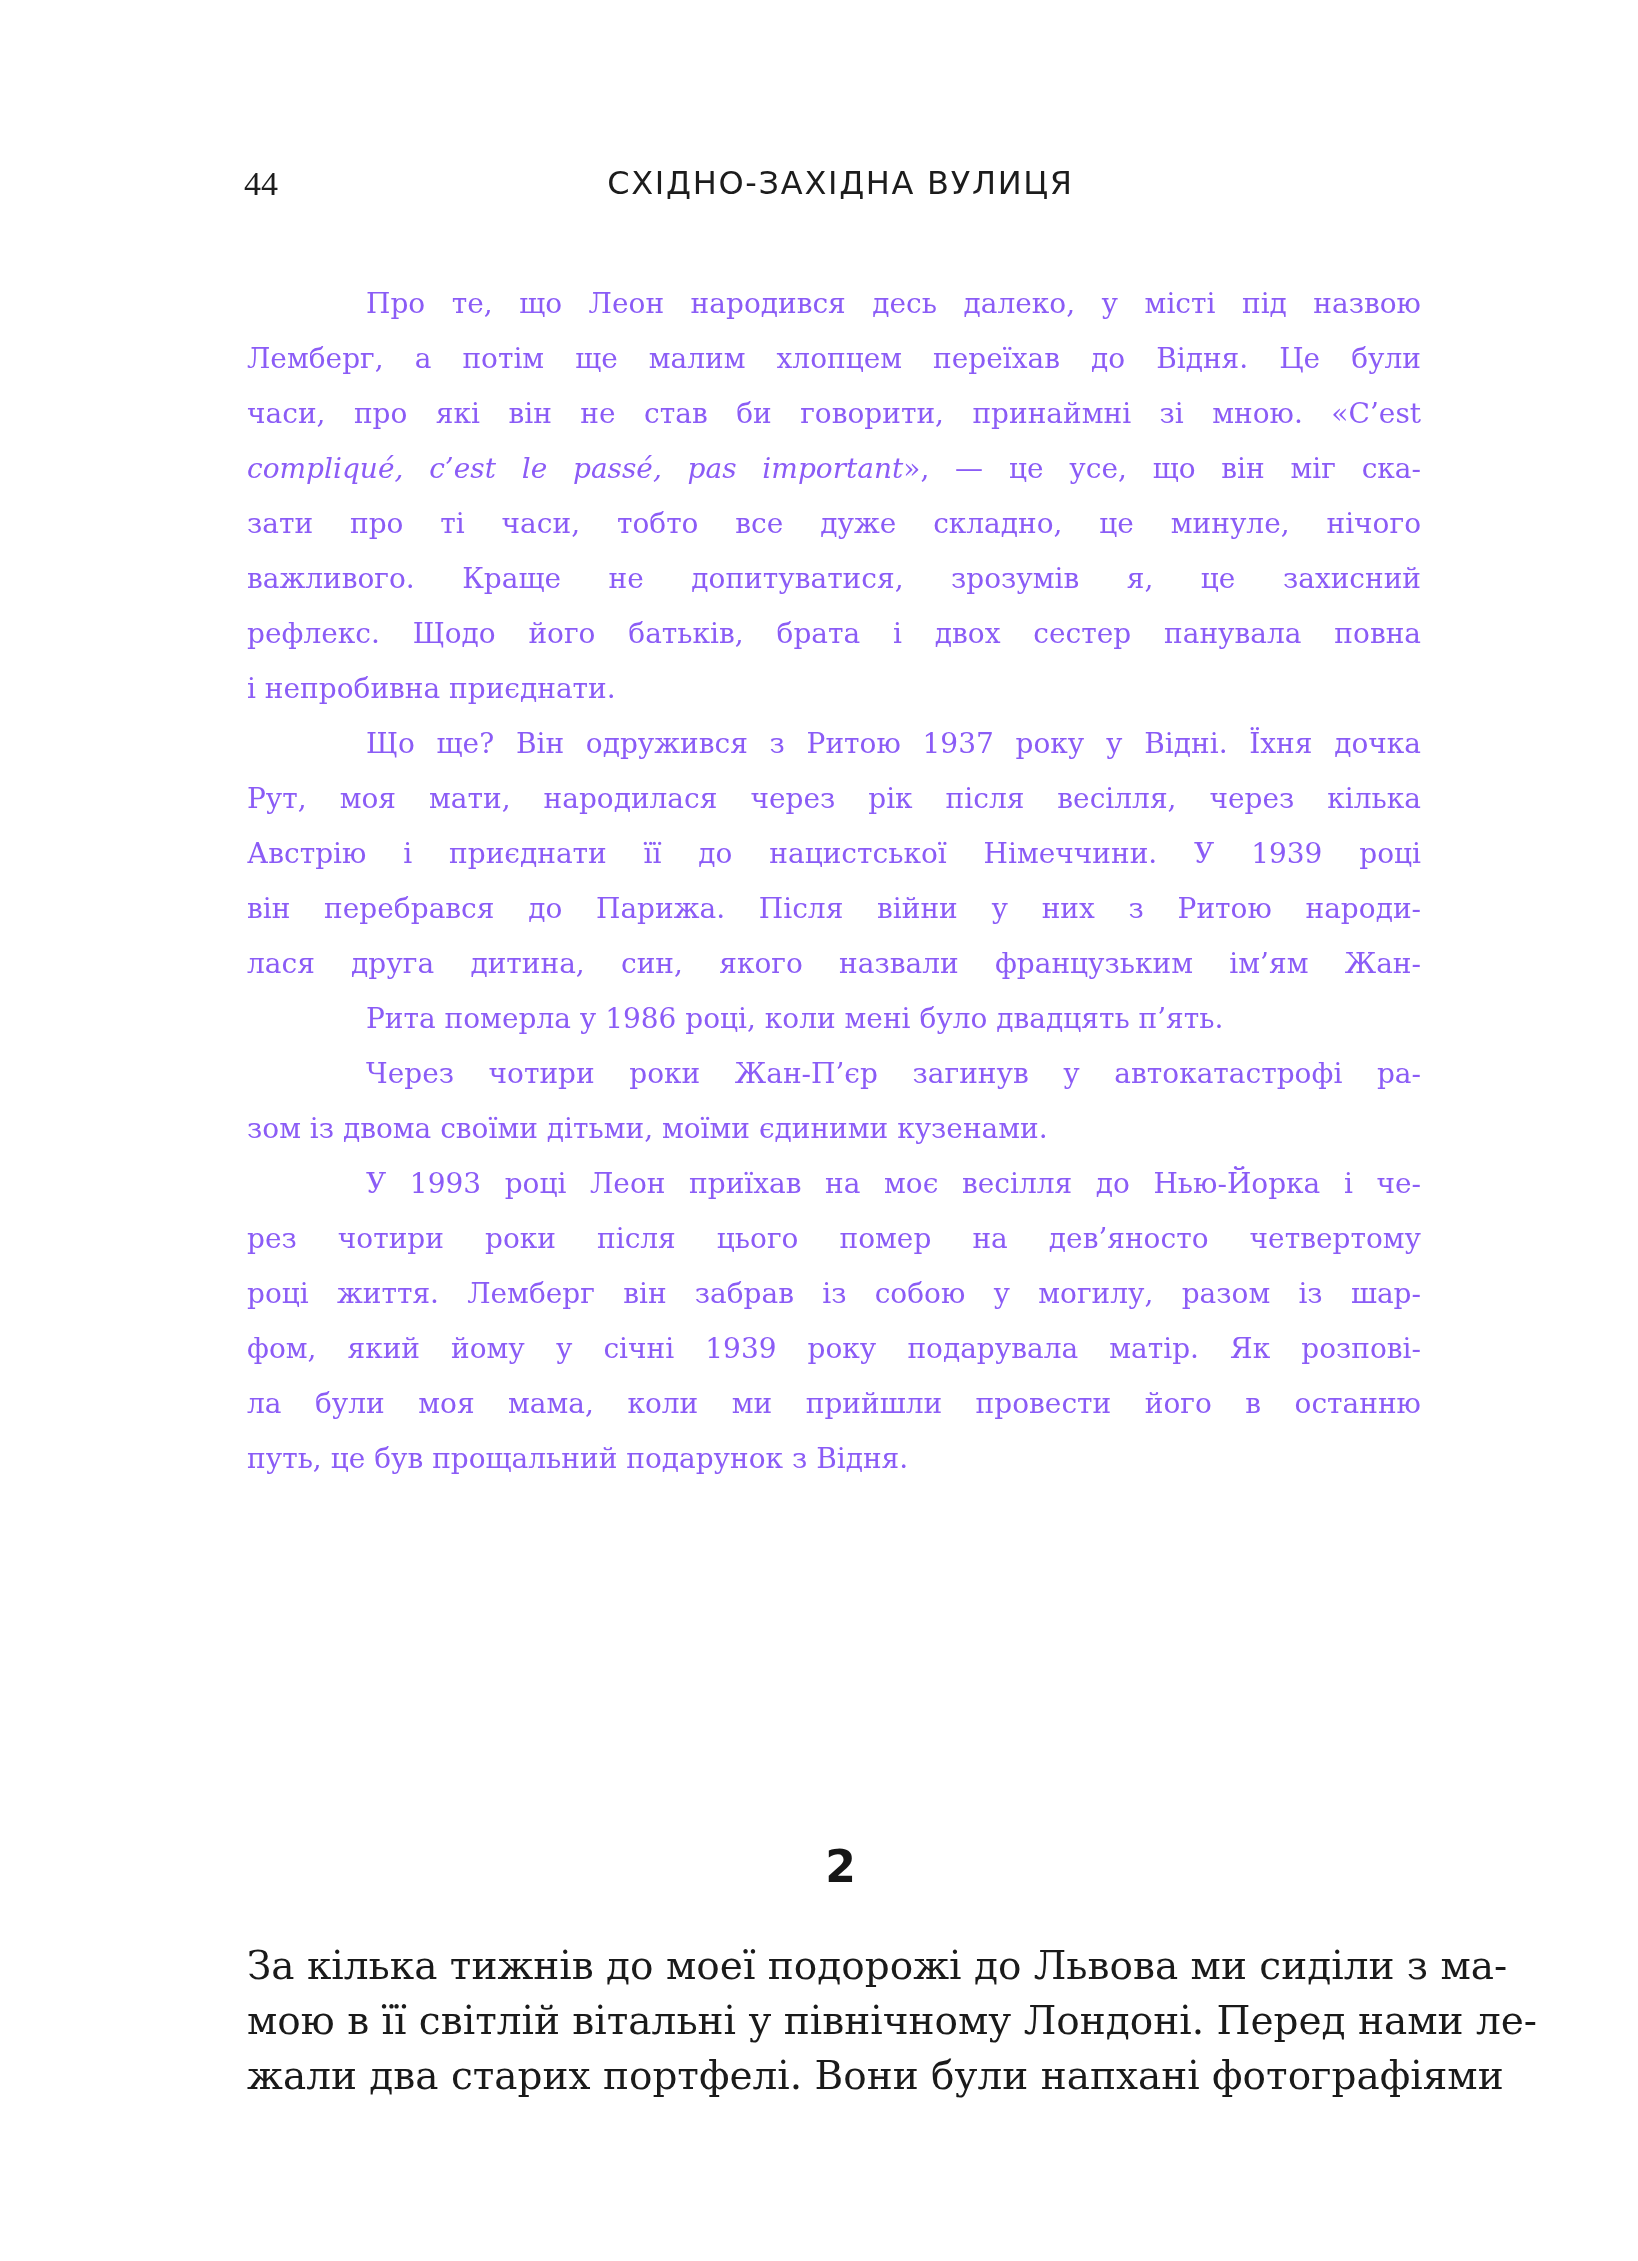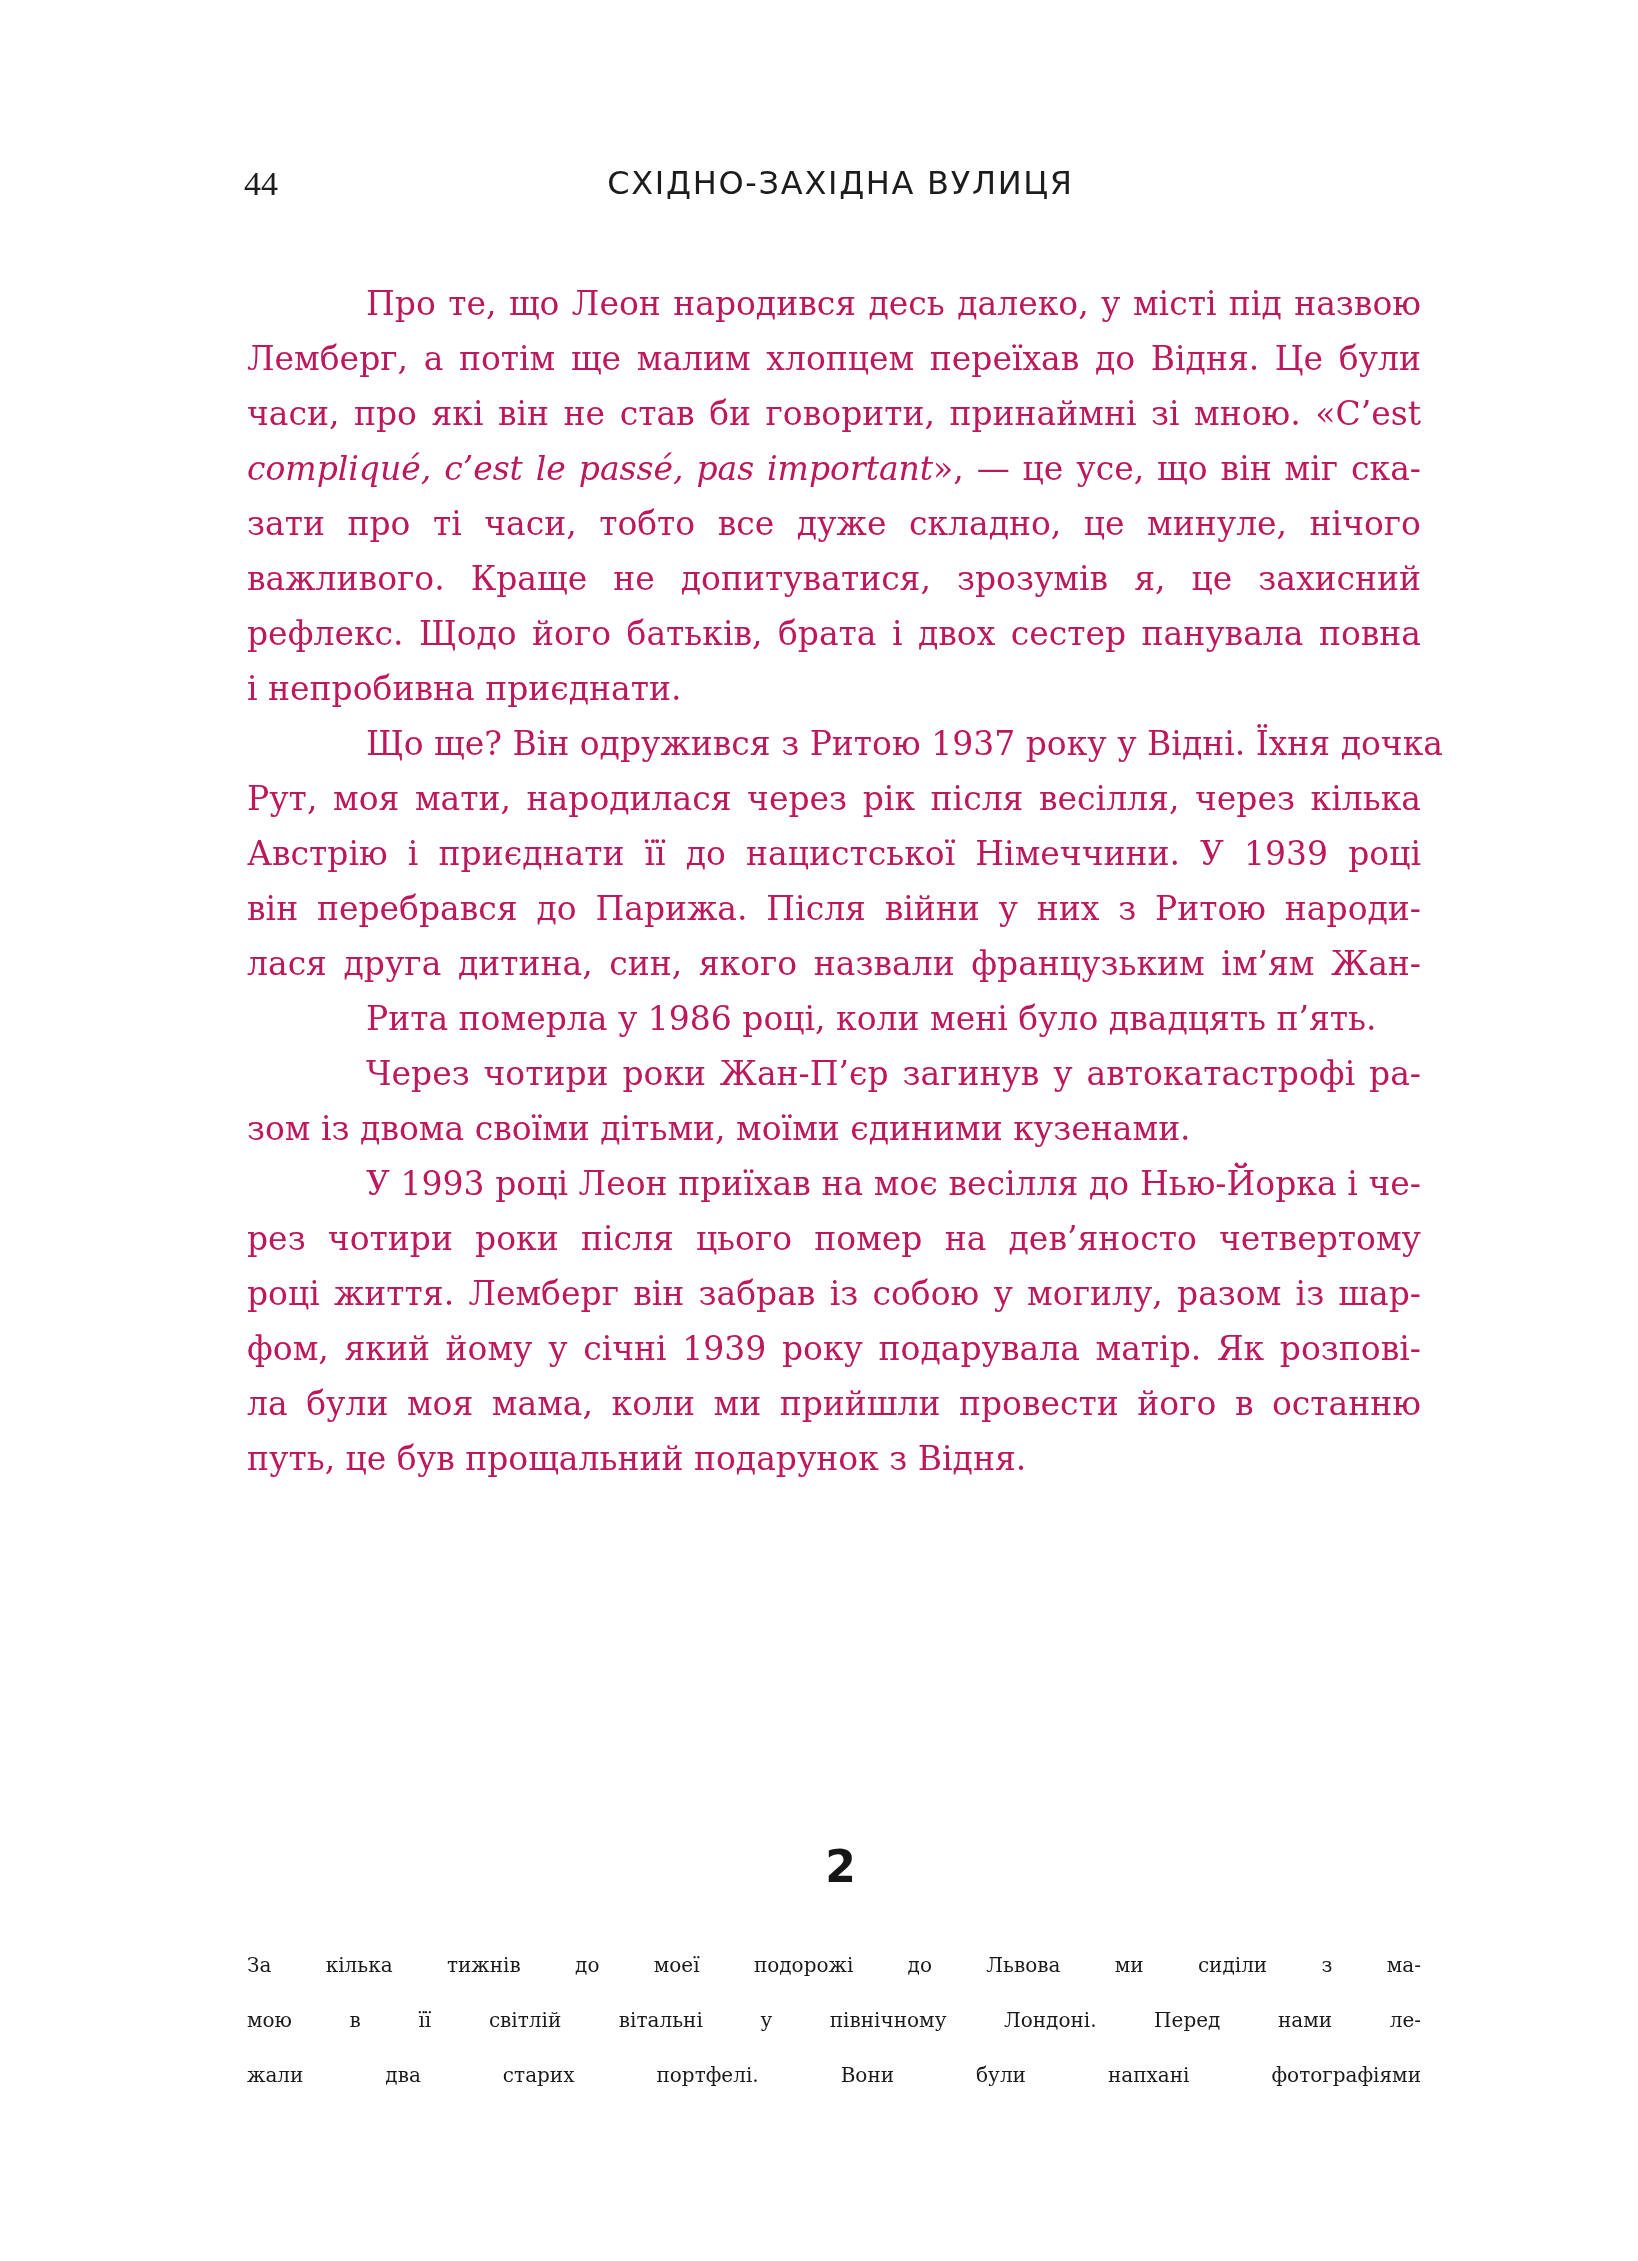--- a/index.html
+++ b/index.html
@@ -10,35 +10,35 @@
     font-family: "Liberation Serif", serif; font-size: 34px; line-height: 41px;
     color: #1c1c1c;
   }
   .running-title {
     position: absolute; left: 0; width: 1681px; top: 119px; text-align: center;
     font-family: "DejaVu Sans", sans-serif; font-size: 32px; line-height: 41px;
     letter-spacing: 1.7px; color: #1c1c1c;
   }
   .body-text {
     position: absolute; left: 247px; width: 1174px; top: 232px;
-    font-family: "DejaVu Serif", serif; font-size: 33px; line-height: 55px;
-    color: #be185d; text-align: justify;
+    font-family: "DejaVu Serif", serif; font-size: 28px; line-height: 55px;
+    color: #8b5cf6; text-align: justify;
   }
   .line { display: block; text-align: justify; text-align-last: justify; white-space: nowrap; }
   .line.last { text-align-last: left; }
   .line.first { padding-left: 119px; }
   .line .it { font-style: italic; }
   .chapter-number {
     position: absolute; left: 0; width: 1681px; top: 1795px; text-align: center;
     font-family: "DejaVu Sans", sans-serif; font-weight: bold; font-size: 44px; line-height: 55px;
     color: #161616;
   }
   .chapter-text {
     position: absolute; left: 247px; width: 1174px; top: 1894px;
-    font-family: "DejaVu Serif", serif; font-size: 20px; line-height: 55px; color: #1a1a1a;
+    font-family: "DejaVu Serif", serif; font-size: 39px; line-height: 55px; color: #1a1a1a;
   }
 </style>
 </head>
 <body>
 
 <div class="page">
 
   <div class="page-number">44</div>
   <div class="running-title">СХІДНО-ЗАХІДНА ВУЛИЦЯ</div>
 

